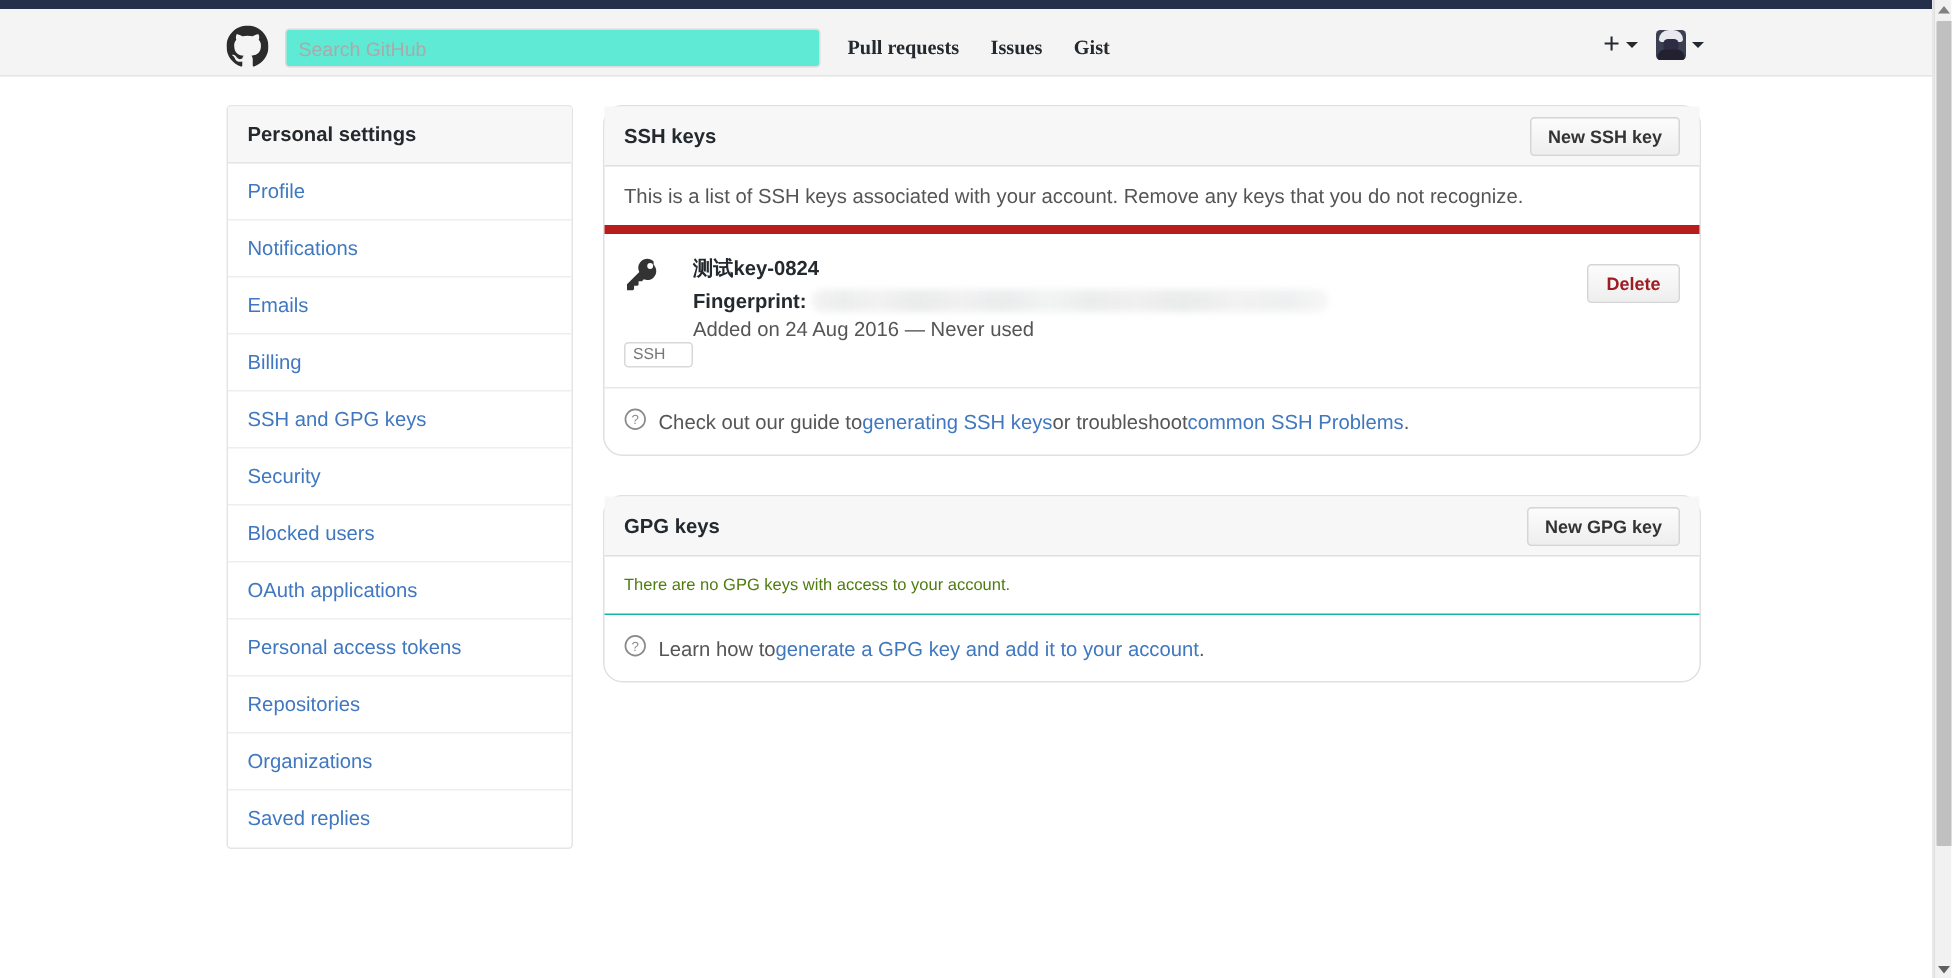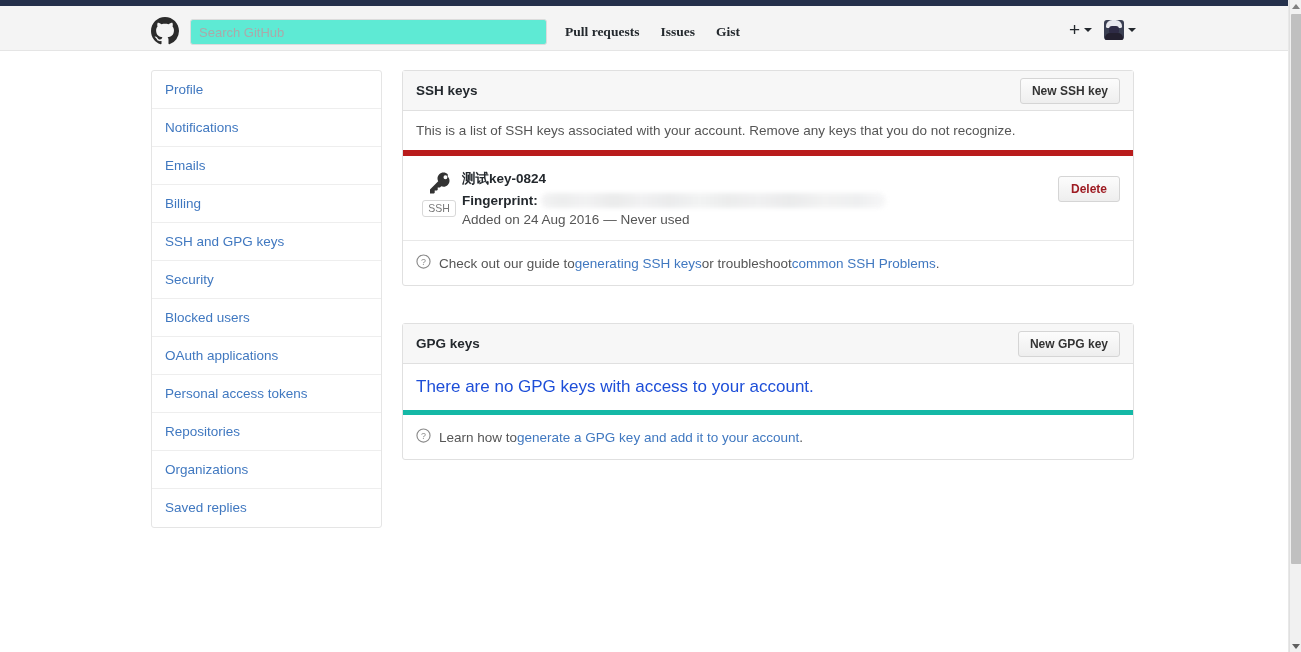--- a/index.html
+++ b/index.html
@@ -126,23 +126,23 @@
     cursor: pointer;
     white-space: nowrap;
   }
   .sidebar-item:last-child { border-bottom: none; }
 
   
   .main { position: absolute; left: 402px; top: 18px; width: 732px; }
 
   .panel {
     border: 1px solid #e0e0e0;
-    border-radius: 3px;
+    border-radius: 13px;
     background: #fff;
-    margin-bottom: 37px;
+    margin-bottom: 26px;
   }
   .panel-head {
     height: 40px;
     background: #f7f7f7;
     border-bottom: 1px solid #e0e0e0;
     display: flex; align-items: center; justify-content: space-between;
     padding: 0 13px;
   }
   .panel-title { font-size: 13.5px; font-weight: bold; color: #24292e; }
   .btn {
@@ -158,35 +158,36 @@
   }
   .btn-danger { color: #9e1c23; padding: 5px 12px; }
 
   .panel-intro {
     padding: 12px 13px;
     font-size: 13.5px; color: #555;
     border-bottom: 6px solid #b91c1c;
   }
   .panel-empty {
     padding: 13px;
-    font-size: 17px; color: #1d4ed8;
-    border-bottom: 5px solid #14b8a6;
+    font-size: 11px; color: #4d7c0f;
+    border-bottom: 1px solid #14b8a6;
   }
 
   
   .key-row {
     display: flex; align-items: flex-start;
     padding: 13px;
     border-bottom: 1px solid #e8e8e8;
     position: relative;
   }
   .key-icon-col {
     width: 46px; flex: 0 0 46px;
-    display: flex; flex-direction: column; align-items: center;
+    display: flex; flex-direction: column; 
     padding-top: 2px;
+    gap: 28px;
   }
   .key-glyph { width: 22px; height: 24px; }
   .ssh-badge {
     margin-top: 5px;
     font-size: 10.5px; color: #777;
     border: 1px solid #d8d8d8;
     border-radius: 3px;
     padding: 1px 5px;
     line-height: 13px;
   }
@@ -298,20 +299,21 @@
           <span class="body"></span>
       </span>
       <span class="caret"></span>
     </div>
   </div>
 </div>
 
 <div class="page">
 
   <div class="sidebar">
+    <div class="sidebar-header">Personal settings</div>
     <div class="sidebar-item">Profile</div>
     <div class="sidebar-item">Notifications</div>
     <div class="sidebar-item">Emails</div>
     <div class="sidebar-item">Billing</div>
     <div class="sidebar-item">SSH and GPG keys</div>
     <div class="sidebar-item">Security</div>
     <div class="sidebar-item">Blocked users</div>
     <div class="sidebar-item">OAuth applications</div>
     <div class="sidebar-item">Personal access tokens</div>
     <div class="sidebar-item">Repositories</div>

